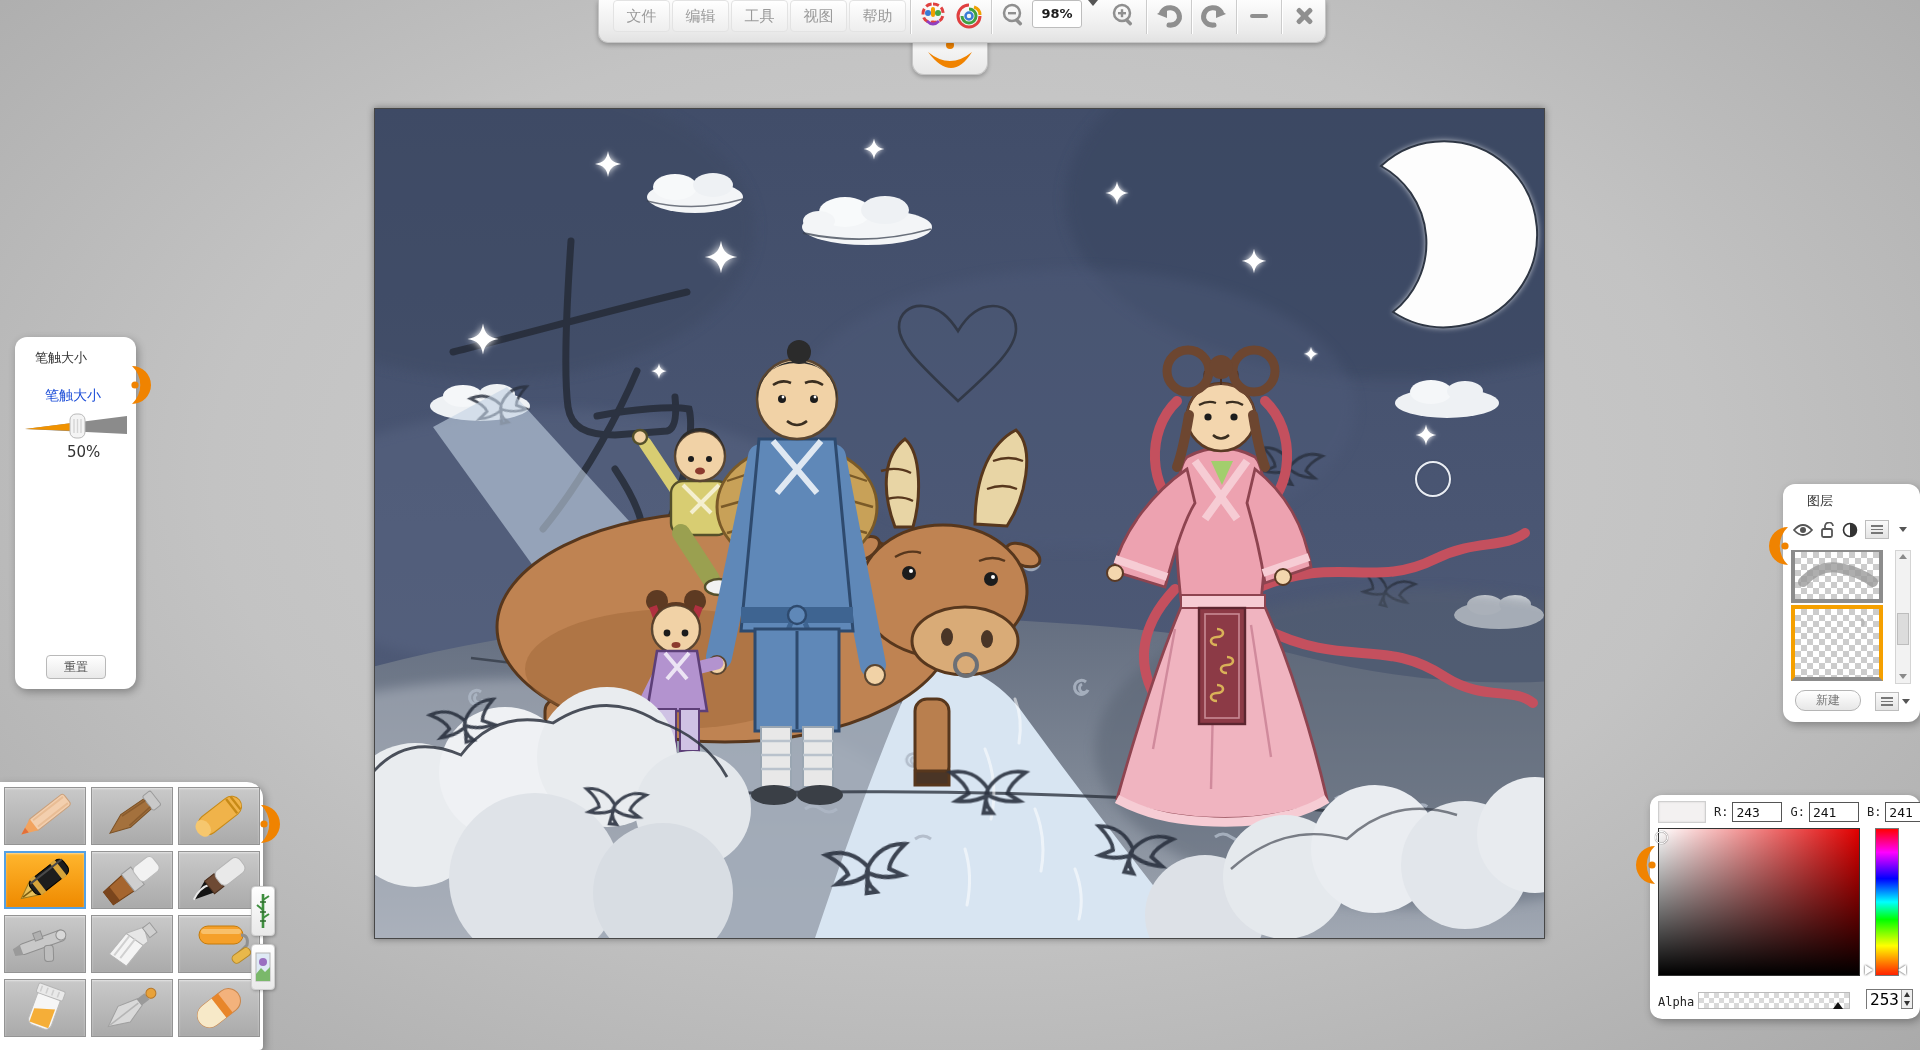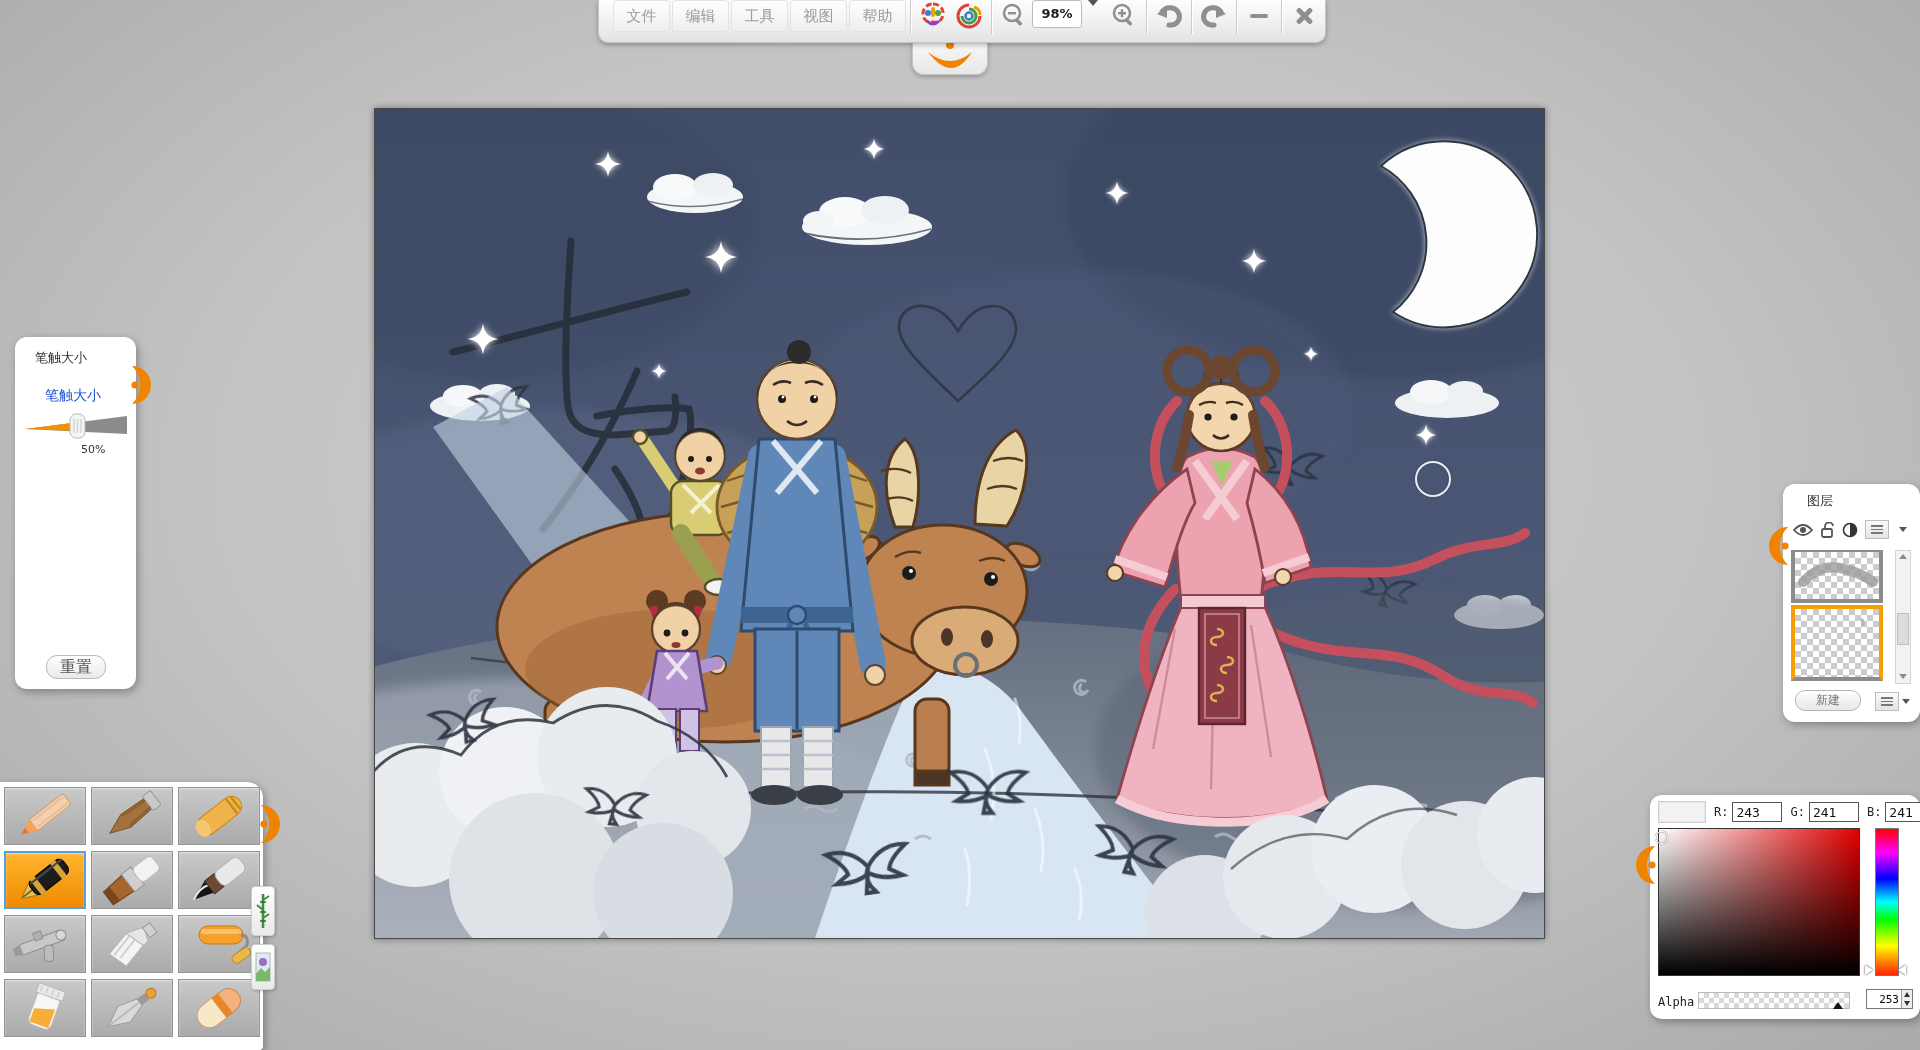--- a/index.html
+++ b/index.html
@@ -39,23 +39,23 @@
   .xmark:before,.xmark:after{content:"";position:absolute;left:8px;top:0;width:5px;height:20px;background:#8f8f8f;border-radius:2px;}
   .xmark:before{transform:rotate(45deg);} .xmark:after{transform:rotate(-45deg);}
   
   .panel{position:absolute;background:#ffffff;border-radius:12px;box-shadow:2px 3px 8px rgba(0,0,0,.3);}
   .ear{position:absolute;}
   
   .pen-panel{left:15px;top:337px;width:121px;height:352px;z-index:6;}
   .pen-title{position:absolute;left:20px;top:12px;font-size:13px;color:#333;}
   .pen-sub{position:absolute;left:30px;top:50px;font-size:14px;color:#1d4ed8;}
   .pen-slider{position:absolute;left:8px;top:76px;width:106px;height:26px;}
-  .pen-val{position:absolute;left:66px;top:106px;font-size:11px;color:#333;}
+  .pen-val{position:absolute;left:52px;top:106px;font-size:15px;color:#333;}
   .reset-btn{position:absolute;left:31px;top:318px;width:58px;height:22px;border:1px solid #b9b9b9;
-    border-radius:11px;background:linear-gradient(#ffffff,#e9e9e9);font-size:16px;color:#555;
+    border-radius:4px;background:linear-gradient(#ffffff,#e9e9e9);font-size:12px;color:#555;
     text-align:center;line-height:22px;}
   
   .tool-palette{left:0;top:782px;width:263px;height:268px;border-radius:0 16px 4px 0;z-index:6;}
   .tool-grid{position:absolute;left:4px;top:5px;width:256px;display:grid;
     grid-template-columns:repeat(3,82px);grid-auto-rows:58px;gap:6px 5px;}
   .tool-cell{background:linear-gradient(#c9c9c9,#aaaaaa);border:1px solid #949494;
     box-shadow:inset 0 1px 2px rgba(255,255,255,.5);display:flex;align-items:center;justify-content:center;}
   .tool-cell.selected{background:linear-gradient(#ffb62e,#ef8a00);border:2px solid #55a1e4;}
   .side-tab{position:absolute;width:22px;border:1px solid #cfcfcf;background:linear-gradient(#ffffff,#e9e9e9);
     border-radius:4px;box-shadow:1px 1px 3px rgba(0,0,0,.25);display:flex;align-items:center;justify-content:center;}
@@ -92,21 +92,21 @@
   .hue-bar{position:absolute;left:225px;top:33px;width:22px;height:146px;border:1px solid #777;
     background:linear-gradient(to bottom,#ff0000 0%,#ff00ff 16%,#0000ff 34%,#00ffff 50%,#00ff00 62%,#ffff00 80%,#ff7700 92%,#ff2200 100%);}
   .hue-left{position:absolute;left:215px;top:170px;width:0;height:0;border-top:5px solid transparent;border-bottom:5px solid transparent;border-left:8px solid #fff;filter:drop-shadow(0 0 1px #333);}
   .hue-right{position:absolute;left:248px;top:170px;width:0;height:0;border-top:5px solid transparent;border-bottom:5px solid transparent;border-right:8px solid #fff;filter:drop-shadow(0 0 1px #333);}
   .alpha-row{position:absolute;left:8px;top:194px;display:flex;align-items:flex-end;}
   .alpha-label{font-family:"DejaVu Sans Mono","Liberation Mono",monospace;font-size:12px;color:#222;width:40px;}
   .alpha-track{position:relative;width:150px;height:15px;border:1px solid #bbb;
     background-image:repeating-conic-gradient(#d9d9d9 0% 25%, #ffffff 0% 50%);background-size:10px 10px;}
   .alpha-marker{position:absolute;right:6px;bottom:-1px;width:0;height:0;border-left:5px solid transparent;border-right:5px solid transparent;border-bottom:7px solid #111;}
   .spin-box{display:flex;margin-left:16px;border:1px solid #777;background:#fff;height:18px;align-items:center;}
-  .spin-box input{width:30px;border:none;font-size:11px;font-family:"DejaVu Sans Mono",monospace;text-align:right;padding:0 2px;}
+  .spin-box input{width:30px;border:none;font-size:16px;font-family:"DejaVu Sans Mono",monospace;text-align:right;padding:0 2px;}
   .spinners{display:flex;flex-direction:column;border-left:1px solid #999;height:100%;justify-content:space-around;padding:0 2px;background:#eee;}
   .sp-up{width:0;height:0;border-left:3.5px solid transparent;border-right:3.5px solid transparent;border-bottom:5px solid #333;}
   .sp-dn{width:0;height:0;border-left:3.5px solid transparent;border-right:3.5px solid transparent;border-top:5px solid #333;}
   
   .canvas-wrap{position:absolute;left:374px;top:108px;width:1169px;height:829px;border:1px solid #474747;
     box-shadow:0 0 7px rgba(0,0,0,.4);background:#475571;z-index:1;}
   .brush-cursor{position:absolute;left:1415px;top:461px;width:32px;height:32px;border:2px solid #e9edf3;
     border-radius:50%;box-shadow:0 0 2px #39435c, inset 0 0 2px #39435c;z-index:3;}
 </style>
 </head>

